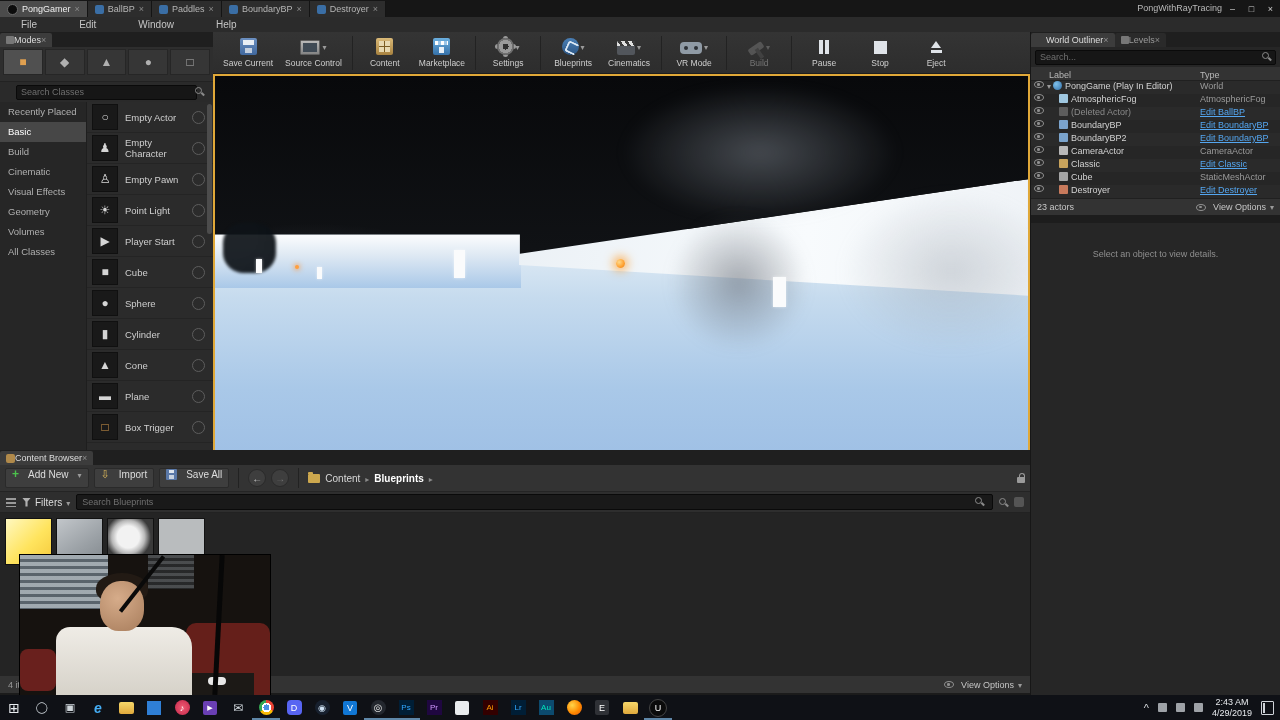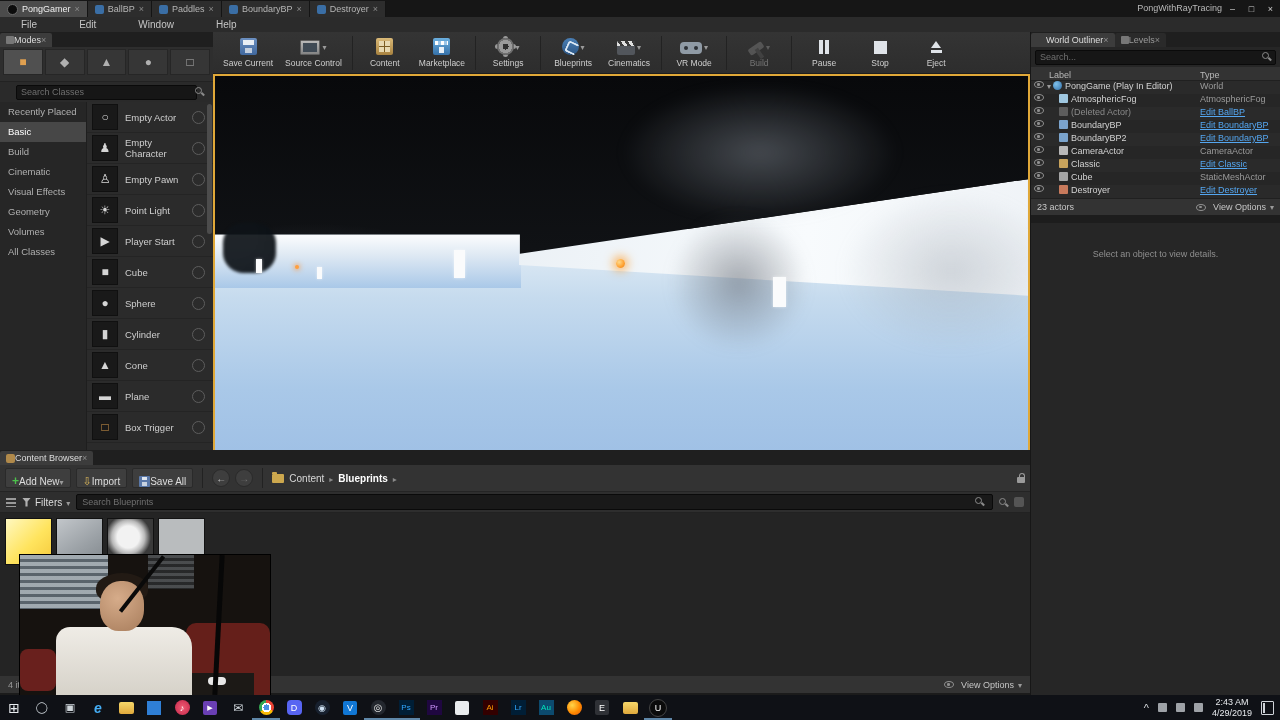--- a/index.html
+++ b/index.html
@@ -121,21 +121,21 @@
   .olrow .dim{color:#8a8a8a}
   .oltype{width:80px;color:#9a9a9a;white-space:nowrap;overflow:hidden}
   .oltype.link{color:#54a6f0;text-decoration:underline}
   .ol-footer{height:16px;background:#333;display:flex;align-items:center;justify-content:space-between;padding:0 6px;border-top:1px solid #202020;font-size:9px}
   .vopts{display:flex;align-items:center;gap:4px;color:#c5c5c5}
   .rp-gap{height:8px;background:#1d1d1d}
   .details-body{padding-top:26px;text-align:center;color:#8f8f8f;font-size:9px}
   
   #contentbrowser{position:absolute;left:0;top:450px;width:1030px;height:233px;background:#2a2a2a}
   .cb-toolbar{height:26px;background:#333;display:flex;align-items:center;gap:5px;padding:0 5px;border-bottom:1px solid #242424}
-  .cbtn{display:flex;align-items:flex-end;gap:0;background:#3e3e3e;border:1px solid #2a2a2a;border-radius:2px;padding:0 6px;height:18px;color:#ddd}
+  .cbtn{display:flex;align-items:flex-start;gap:9px;background:#3e3e3e;border:1px solid #2a2a2a;border-radius:2px;padding:0 6px;height:18px;color:#ddd}
   .plus::before{content:"+";color:#4cc24c;font-weight:bold;font-size:12px;line-height:10px}
   .imp::before{content:"⇩";color:#d8b45a;font-size:11px;line-height:10px}
   .disk{width:11px;height:11px;border-radius:1px;background:#5a78a8;position:relative}
   .disk::before{content:"";position:absolute;top:1px;left:3px;right:3px;height:3px;background:#dfe6ef}
   .disk::after{content:"";position:absolute;bottom:1px;left:3px;right:3px;height:4px;background:#c8d2e0}
   .navc{width:16px;height:16px;border-radius:50%;background:#3e3e3e;border:1px solid #2a2a2a;display:flex;align-items:center;justify-content:center;color:#cfcfcf;font-size:10px}
   .nav-back::before{content:"←"}
   .nav-fwd::before{content:"→";color:#6f6f6f}
   .folder{width:12px;height:9px;background:#cda84e;border-radius:1px;position:relative;display:inline-block}
   .folder::before{content:"";position:absolute;top:-2px;left:0;width:5px;height:2px;background:#cda84e;border-radius:1px 1px 0 0}

